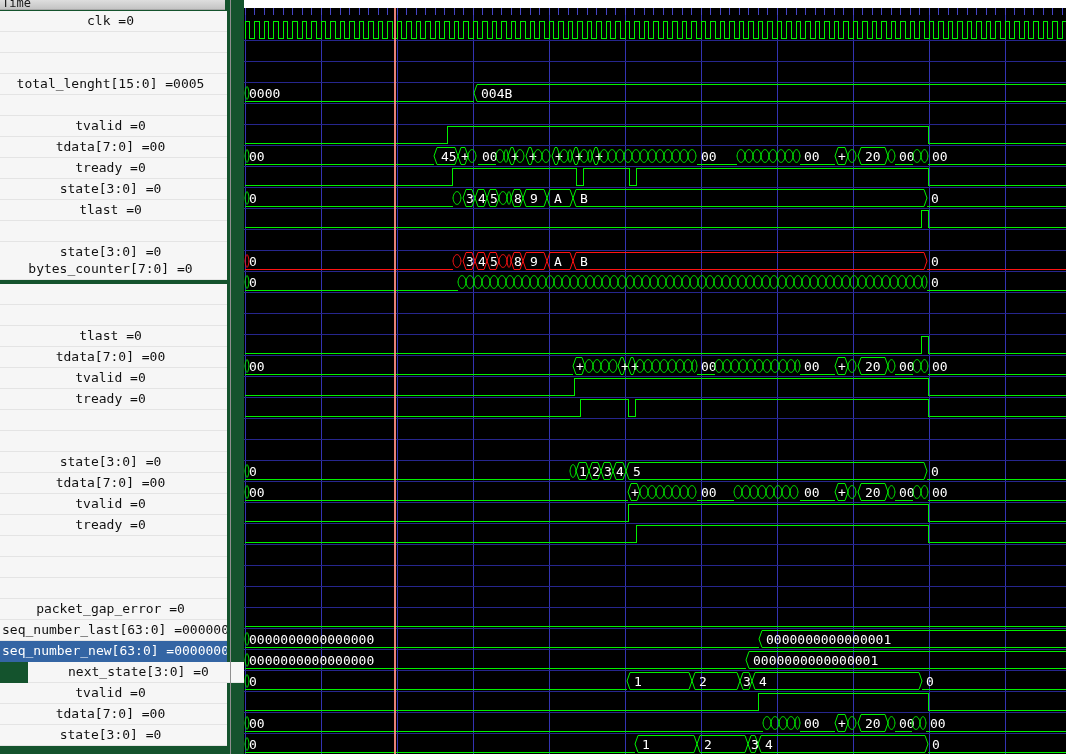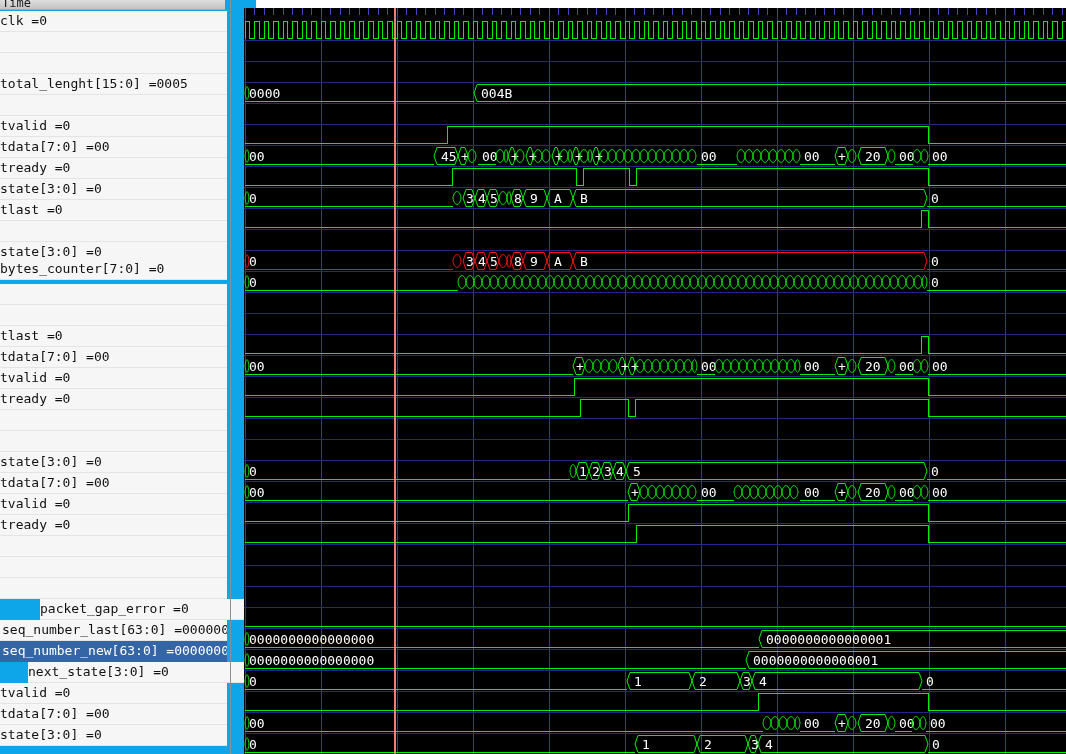--- a/index.html
+++ b/index.html
@@ -1,32 +1,32 @@
 <!DOCTYPE html>
 <html><head>
 <meta charset="utf-8">
 <style>
   html,body{margin:0;padding:0;background:#2a2a2a;}
   .app{
     position:relative;width:1066px;height:754px;overflow:hidden;
     background:#ffffff;font-family:"DejaVu Sans Mono", monospace;
   }
   
-  .names-panel{position:absolute;left:0;top:0;width:244px;height:754px;background:#0ea5e9;padding-left:12px;}
+  .names-panel{position:absolute;left:0;top:0;width:244px;height:754px;background:#14532d;}
   .time-header{
     position:absolute;left:0;top:0;width:225px;height:10px;overflow:hidden;
     background:linear-gradient(#dedede,#c4c4c4);border-bottom:1px solid #a8a8a8;
     font-size:12px;line-height:13px;margin-top:0;color:#1a1a1a;padding-left:2px;box-sizing:border-box;
   }
   .time-header span{position:relative;top:-3px;}
   .sig-row{
     position:absolute;left:0;width:227px;height:21px;box-sizing:border-box;
     background:#f6f6f6;border-bottom:1px solid #e4e4e4;
     font-size:13px;line-height:20px;color:#111;
-    white-space:nowrap;overflow:hidden;text-align:left;padding-right:6px;
+    white-space:nowrap;overflow:hidden;text-align:center;padding-right:6px;
   }
   .sig-row.clipped{text-align:left;padding-left:2px;padding-right:0;}
   .sig-row.hl{background:#3465a4;color:#ffffff;border-bottom-color:#3465a4;}
   .splitter{position:absolute;top:0;left:230px;width:1px;height:754px;background:#8f8f8f;}
   
   .wave-area{position:absolute;left:244px;top:8px;width:822px;height:754px;background:#000;}
   svg{display:block;}
   svg text{font-family:"DejaVu Sans Mono", monospace;font-size:13px;}
 </style>
 </head>
@@ -59,21 +59,21 @@
         <div class="sig-row" style="top: 389px;"><span>tready =0</span></div>
         <div class="sig-row" style="top: 410px;"></div>
         <div class="sig-row" style="top: 431px;"></div>
         <div class="sig-row" style="top: 452px;"><span>state[3:0] =0</span></div>
         <div class="sig-row" style="top: 473px;"><span>tdata[7:0] =00</span></div>
         <div class="sig-row" style="top: 494px;"><span>tvalid =0</span></div>
         <div class="sig-row" style="top: 515px;"><span>tready =0</span></div>
         <div class="sig-row" style="top: 536px;"></div>
         <div class="sig-row" style="top: 557px;"></div>
         <div class="sig-row" style="top: 578px;"></div>
-        <div class="sig-row" style="top: 599px; margin-left: 40px;"><span>packet_gap_error =0</span></div>
+        <div class="sig-row" style="top: 599px;"><span>packet_gap_error =0</span></div>
         <div class="sig-row clipped" style="top: 620px;"><span>seq_number_last[63:0] =0000000000000000</span></div>
         <div class="sig-row hl clipped" style="top: 641px;"><span>seq_number_new[63:0] =0000000000000000</span></div>
         <div class="sig-row" style="top: 662px; margin-left: 28px;"><span>next_state[3:0] =0</span></div>
         <div class="sig-row" style="top: 683px;"><span>tvalid =0</span></div>
         <div class="sig-row" style="top: 704px;"><span>tdata[7:0] =00</span></div>
         <div class="sig-row" style="top: 725px;"><span>state[3:0] =0</span></div>
       </div>
   </div>
   <div class="splitter"></div>
   <div class="wave-area">

